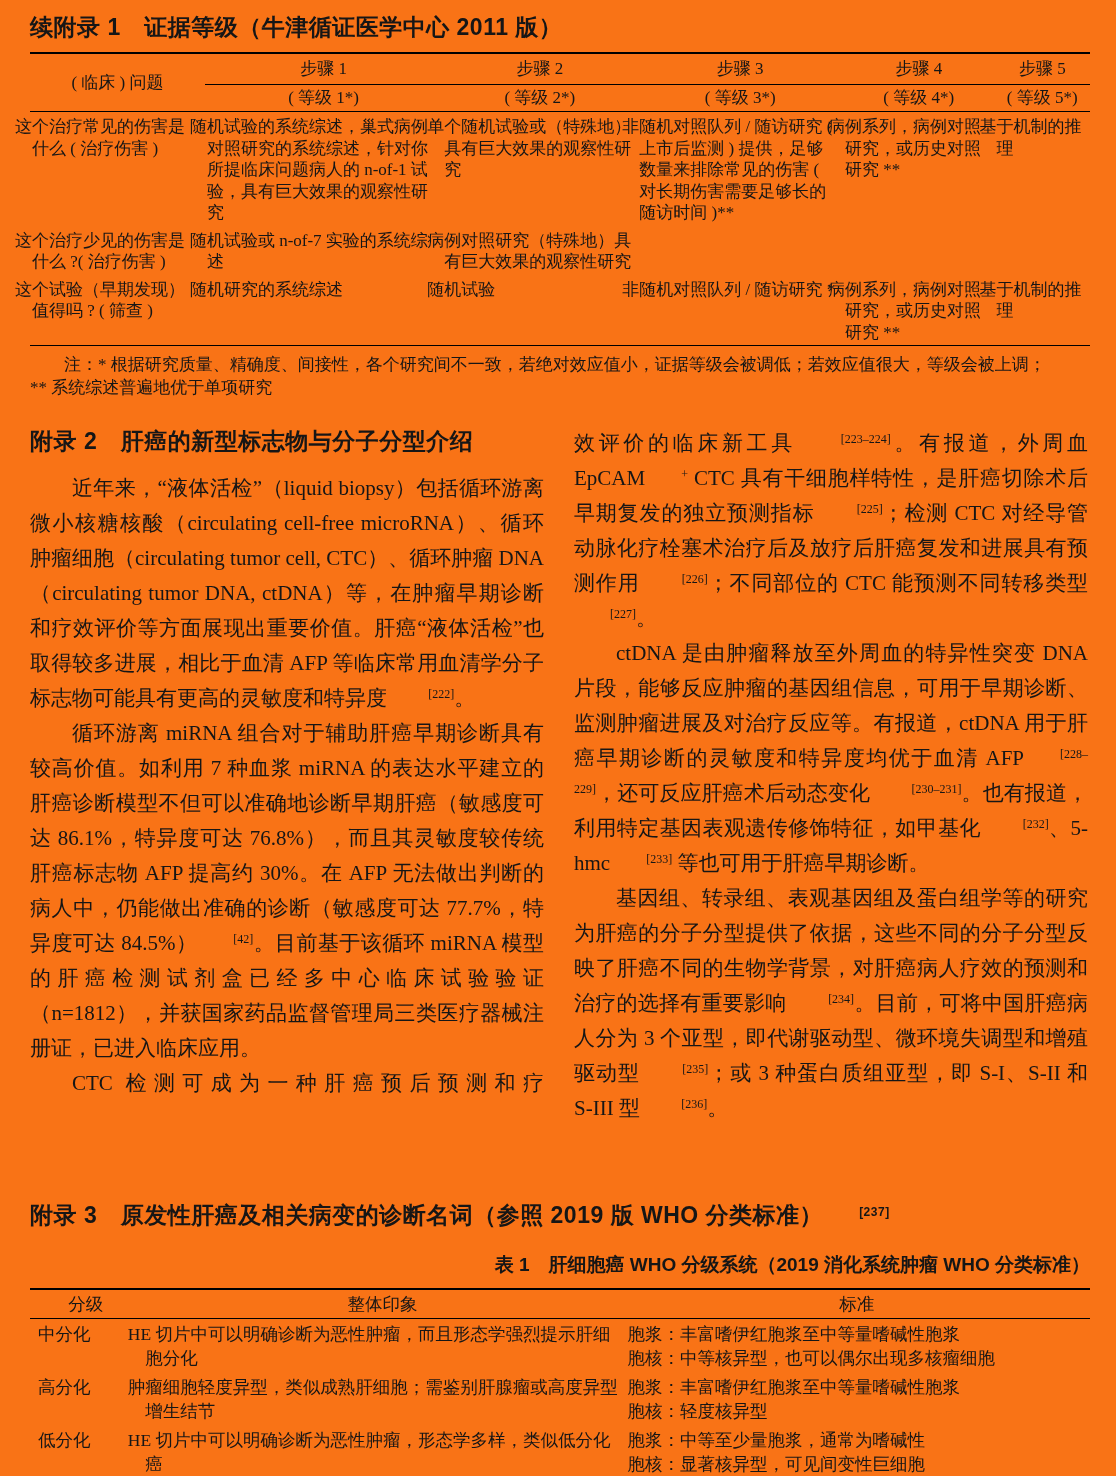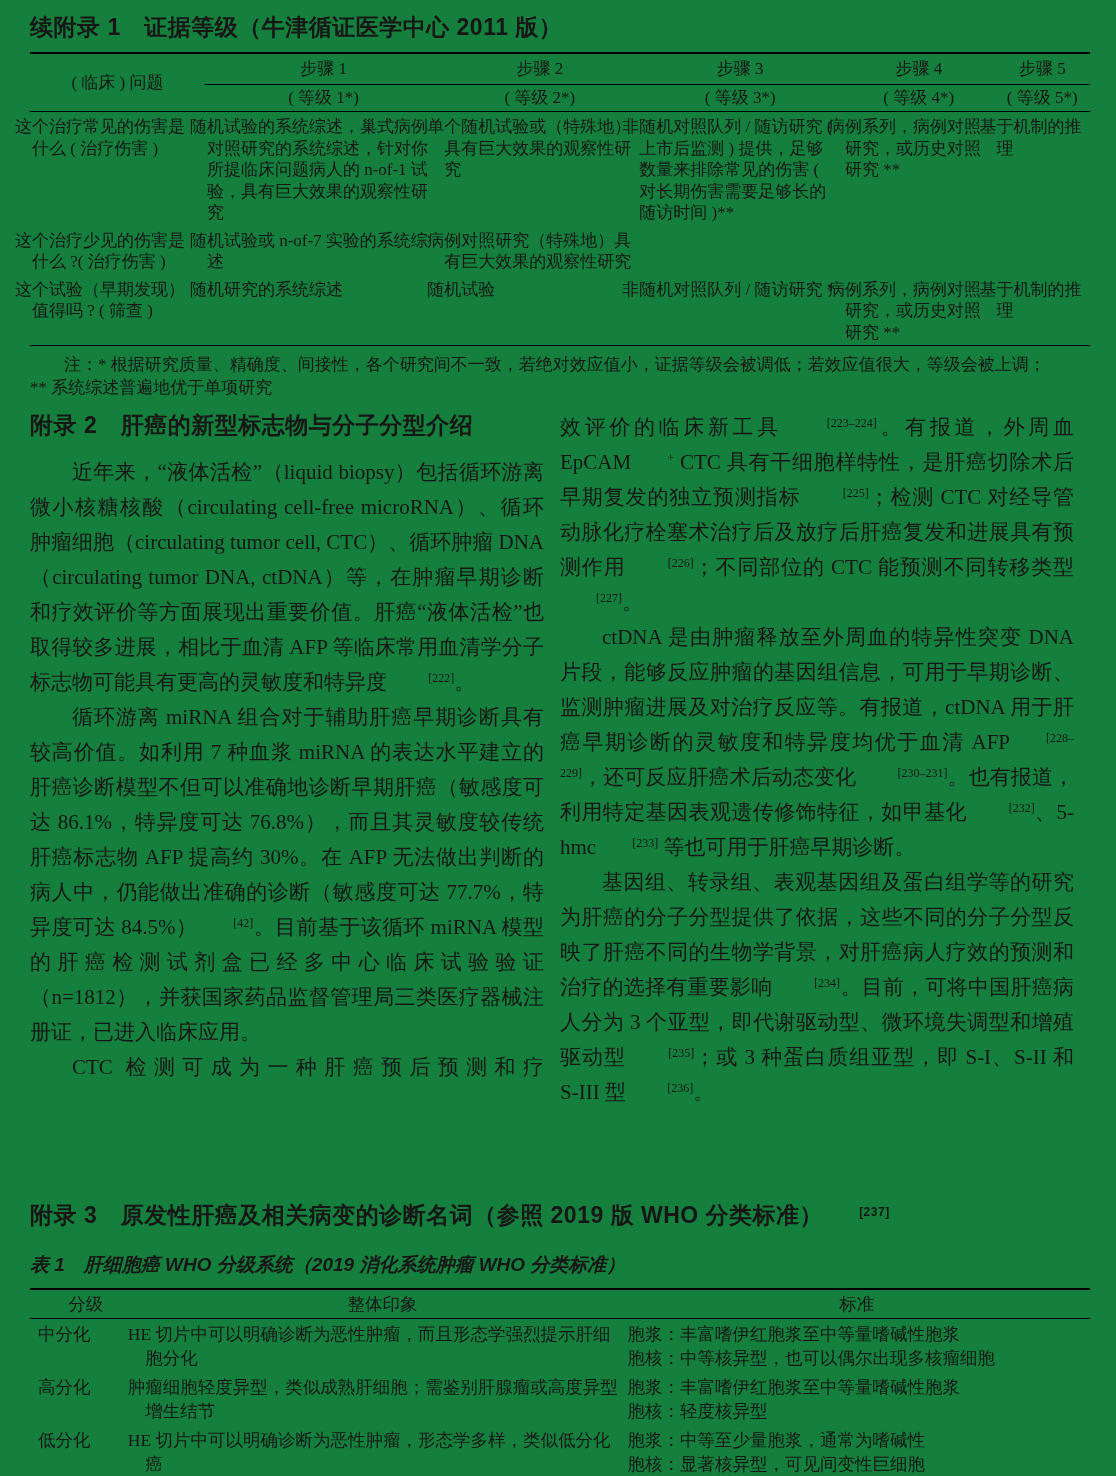--- a/index.html
+++ b/index.html
@@ -1,19 +1,19 @@
 <!DOCTYPE html>
 <html lang="zh"><head>
 <meta charset="utf-8">
 <style>
   html,body{margin:0;padding:0;background:#ffffff;}
   .page{
     position:relative;
     width:1116px;height:1476px;
-    background:#15803d;color:#161616;
+    background:#f97316;color:#161616;
     font-family:"Liberation Serif", serif;
     overflow:hidden;
   }
   .abs{position:absolute;left:30px;right:26px;}
 
   
   #sec-a1{top:12px;}
   h1.doc-title{
     margin:0 0 9px 0;
     font-family:"Liberation Sans", sans-serif;
@@ -38,21 +38,21 @@
   .ev-table tbody td,.ev-table tbody th{
     vertical-align:top;text-align:left;font-weight:normal;
     padding:4px 6px 2px 2px;
   }
   .hang{padding-left:1em;text-indent:-1em;}
 
   .note{margin-top:7px;font-size:17px;line-height:23px;}
   .note-l1{text-indent:2em;}
 
   
-  #sec-a2{top:410px;display:flex;gap:16px;}
+  #sec-a2{top:426px;display:flex;gap:30px;}
   .colm{width:514px;}
   h2.sec-title{
     margin:0 0 15px 0;
     font-family:"Liberation Sans", sans-serif;
     font-size:23px;font-weight:bold;letter-spacing:0.5px;
     line-height:30px;
   }
   p.body-p{
     margin:0;font-size:21px;line-height:35px;
     text-align:justify;
@@ -64,23 +64,23 @@
     position:relative;top:-0.55em;padding-left:36px;
   }
 
   
   #sec-a3{top:1200px;}
   #sec-a3 h2{margin:0;}
 
   
   #sec-t1{top:1253px;}
   .t1-caption{
-    text-align:left;
+    text-align:right;
     font-family:"Liberation Sans", sans-serif;
-    font-weight:bold;font-size:19px;line-height:24px;font-style:italic;
+    font-weight:bold;font-size:19px;line-height:24px;
   }
   table.t1{
     width:100%;border-collapse:collapse;table-layout:fixed;
     margin-top:11px;
     border-top:2px solid #000;border-bottom:2px solid #000;
     font-size:17.5px;line-height:24px;
   }
   .t1 col.tc1{width:10.5%}
   .t1 col.tc2{width:45.5%}
   .t1 col.tc3{width:44%}

